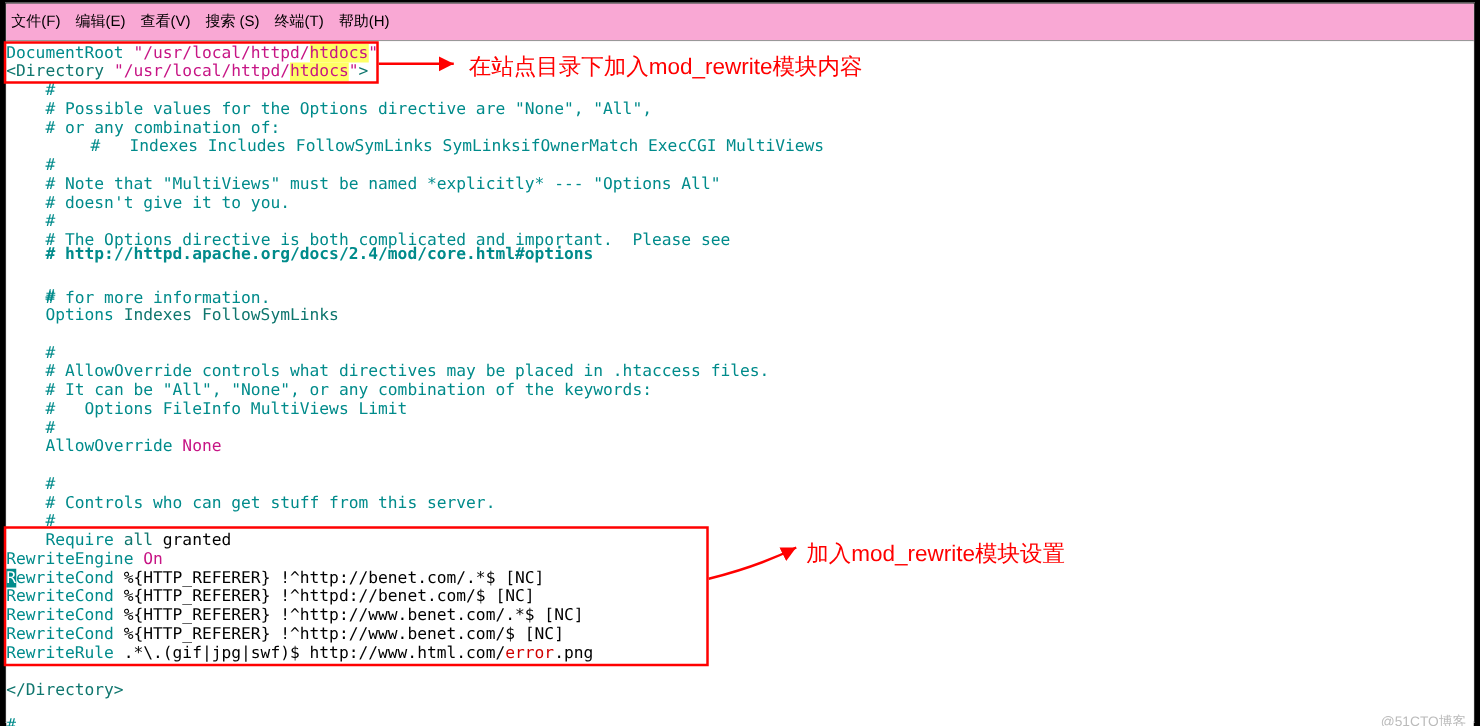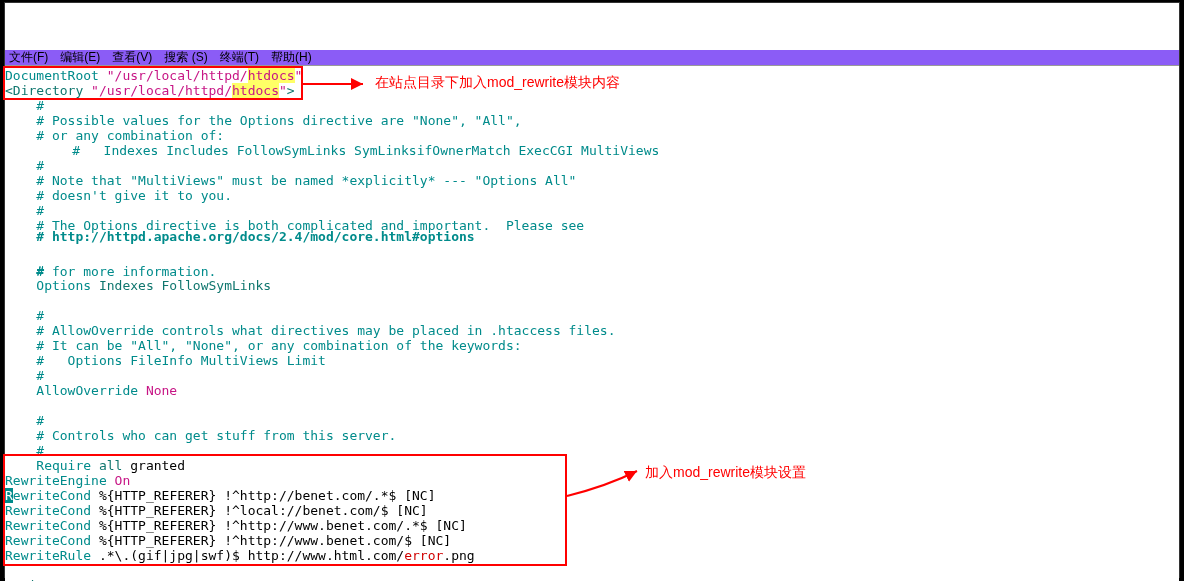--- a/index.html
+++ b/index.html
@@ -1,32 +1,32 @@
 <!DOCTYPE html>
 <html><head>
 <meta charset="utf-8">
 <style>
   * { margin:0; padding:0; box-sizing:border-box; }
   html,body { width:1184px; height:581px; background:#000; font-family:"DejaVu Sans Mono","Courier New",monospace; font-size:13px; overflow:hidden; }
   .window { background:#fff; position:absolute; left:4px; top:2px; width:1176px; height:576px; border:1px solid #333; }
-  .menubar { height:16px; background:#8b5cf6; border-bottom:1px solid #999; display:flex; align-items:center; padding:0 4px; font-family:sans-serif; font-size:12px; color:#000;margin-top:47px; }
+  .menubar { height:30px; background:#f9a8d4; border-bottom:1px solid #999; display:flex; align-items:center; padding:0 4px; font-family:sans-serif; font-size:12px; color:#000; }
   .menubar span { margin-right:12px; }
   .editor { position:relative; width:100%; height:calc(100% - 20px); background:#fff; color:#000; }
   .line { position:absolute; left:0; white-space:pre; line-height:15px; height:15px; }
   .c-teal { color:#008b8b; }
   .c-orange { color:#0f766e; }
   .c-magenta { color:#c71585; }
   .c-red { color:#d00000; }
   .c-black { color:#000; }
   .hl { background:#ffff66; }
   .cursor { background:#008b8b; color:#fff; }
   .box-red { position:absolute; border:2px solid #ff0000; pointer-events:none; }
   .arrow { position:absolute; }
   .arrow svg { overflow:visible; }
-  .annot { position:absolute; color:#ff0000; font-family:sans-serif; font-size:14px; white-space:nowrap; }
+  .annot { position:absolute; color:#ff0000; font-family:sans-serif; font-size:18px; white-space:nowrap; }
   .watermark { position:absolute; right:6px; bottom:2px; color:#bbb; font-family:sans-serif; font-size:11px; }
 </style>
 </head>
 <body>
 
 <div class="window">
 
   <div class="menubar">
     <span>文件(F)</span>
     <span>编辑(E)</span>
@@ -66,21 +66,21 @@
 
     <div class="line c-teal" style="top:347px;">    #</div>
     <div class="line c-teal" style="top:362px;"><span>    # </span><span>Controls who can get stuff from this server.</span></div>
     <div class="line c-teal" style="top:377px;">    #</div>
 
     <div class="line" style="top:392px;"><span class="c-teal">    Require</span><span class="c-orange"> all</span><span class="c-black"> granted</span></div>
 
     <div class="line" style="top:407px;"><span class="c-teal">RewriteEngine</span><span class="c-magenta"> On</span></div>
 
     <div class="line" style="top:422px;"><span class="cursor">R</span><span class="c-teal">ewriteCond</span><span class="c-black"> %{HTTP_REFERER} !^http://benet.com/.*$ [NC]</span></div>
-    <div class="line" style="top:437px;"><span class="c-teal">R</span><span class="c-teal">ewriteCond</span><span class="c-black"> %{HTTP_REFERER} !^local://benet.com/$ [NC]</span></div>
+    <div class="line" style="top:437px;"><span class="c-teal">R</span><span class="c-teal">ewriteCond</span><span class="c-black"> %{HTTP_REFERER} !^httpd://benet.com/$ [NC]</span></div>
     <div class="line" style="top:452px;"><span class="c-teal">R</span><span class="c-teal">ewriteCond</span><span class="c-black"> %{HTTP_REFERER} !^http://www.benet.com/.*$ [NC]</span></div>
     <div class="line" style="top:467px;"><span class="c-teal">R</span><span class="c-teal">ewriteCond</span><span class="c-black"> %{HTTP_REFERER} !^http://www.benet.com/$ [NC]</span></div>
     <div class="line" style="top:482px;"><span class="c-teal">RewriteRule</span><span class="c-black"> .*\.(gif|jpg|swf)$ http://www.html.com/</span><span class="c-red">error</span><span class="c-black">.png</span></div>
 
     <div class="line c-orange" style="top:512px;">&lt;/Directory&gt;</div>
     <div class="line c-teal" style="top:540px;">#</div>
 
     <div class="box-red" style="left:-2px; top:0px; width:300px; height:34px;"></div>
     <div class="box-red" style="left:-2px; top:388px; width:564px; height:112px;"></div>
 

